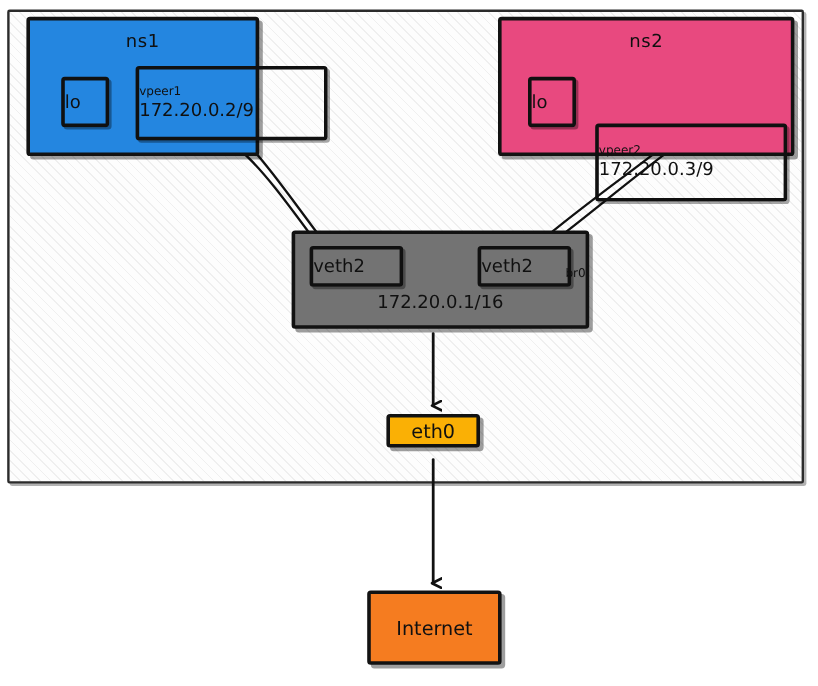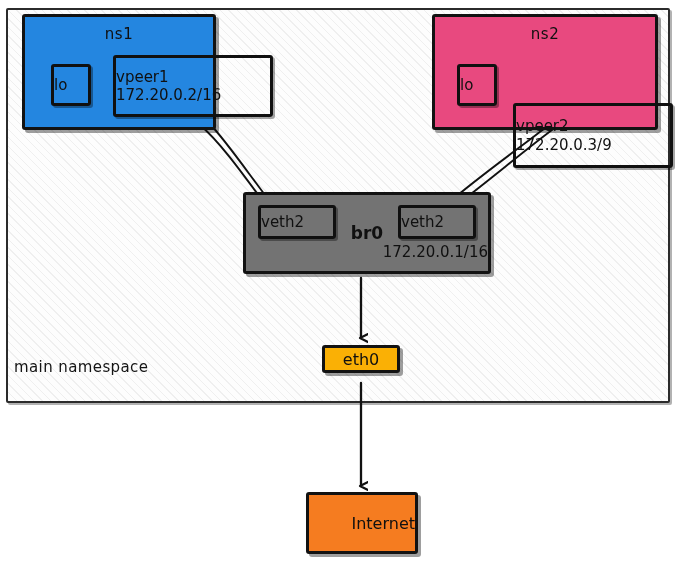--- a/index.html
+++ b/index.html
@@ -60,21 +60,21 @@
     box-shadow:2px 2px 0 rgba(0,0,0,0.35);
     display:flex;
     flex-direction:column;
     align-items:flex-start;
     justify-content:center;
     color:#101010;
   }
 
   
   .ns1{left:22px;top:14px;width:194px;height:116px;background:#2486E0;}
-  .ns2{left:432px;top:14px;width:226px;height:116px;background:#E8497F;}
+  .ns2{left:415px;top:14px;width:247px;height:116px;background:#E8497F;}
   .ns-title{
     margin-top:8px;
     font-size:15px;
     letter-spacing:.5px;
   }
   .lo-box{
     width:40px;height:42px;
     left:26px;top:47px;
     font-size:15px;
     background:transparent;
@@ -83,75 +83,73 @@
   .ns2 .lo-box{left:22px;top:47px;}
   .vpeer-box{
     left:88px;top:38px;
     width:162px;height:65px;
     background:transparent;
     font-size:15px;
     line-height:1.22;
   }
   .ns1 .vpeer-box{left:88px;top:38px;width:160px;height:62px;}
   .ns2 .vpeer-box{left:78px;top:38px;width:160px;height:65px;margin-top:48px;}
-  .vpeer-name{font-size:15px;}
+  .vpeer-name{font-size:10px;}
   .vpeer-ip{font-size:15px;}
 
   
   .br0{
     left:243px;top:192px;
     width:248px;height:82px;
     background:#737373;
   }
   .br0-title{
     position:absolute;
     left:0;right:0;top:28px;
+    text-align:right;
+    font-size:10px;
+  }
+  .br0-ip{
+    position:absolute;
+    left:0;right:0;top:48px;
     text-align:center;
-    font-size:17px;
-    font-weight:bold;
-  }
-  .br0-ip{
-    position:absolute;
-    left:0;right:0;top:48px;
-    text-align:right;
     font-size:15px;
   }
   .veth-left{left:12px;top:10px;width:78px;height:34px;background:transparent;font-size:15px;}
   .veth-right{right:12px;top:10px;width:78px;height:34px;background:transparent;font-size:15px;}
 
   
   .eth0{
     left:322px;top:345px;
     width:78px;height:28px;
     background:#FAB005;
     align-items:center;justify-content:center;
     font-size:16px;
   }
   .internet{
     left:306px;top:492px;
     width:112px;height:62px;
     background:#F57C20;
-    align-items:flex-end;justify-content:center;
+    align-items:center;justify-content:center;
     font-size:16px;
   }
 
   
   .wires{
     position:absolute;left:0;top:0;
     width:682px;height:572px;
     pointer-events:none;
   }
 </style>
 </head>
 <body>
 
 <div id="canvas">
 
   <div class="ns-main"></div>
-  <div class="ns-main-label">main namespace</div>
 
   <svg class="wires" viewBox="0 0 682 572" xmlns="http://www.w3.org/2000/svg">
     <defs>
       <marker id="arrowhead" markerWidth="10" markerHeight="10" refX="5" refY="7" orient="auto" markerUnits="userSpaceOnUse">
         <path d="M1,0 L5,8 L9,0" fill="none" stroke="#111" stroke-width="2.2" stroke-linecap="round" stroke-linejoin="round"></path>
       </marker>
     </defs>
 
     <g stroke="#111" stroke-width="1.9" fill="none" stroke-linecap="round">
       <path d="M200,125 C 218,140 240,170 262,200"></path>
@@ -172,21 +170,21 @@
     </g>
   </svg>
 
   <div class="box ns1">
     <div class="ns-title">ns1</div>
     <div class="inner-box lo-box">
       <span>lo</span>
     </div>
     <div class="inner-box vpeer-box">
       <span class="vpeer-name">vpeer1</span>
-      <span class="vpeer-ip">172.20.0.2/16</span>
+      <span class="vpeer-ip">172.20.0.2/9</span>
     </div>
   </div>
 
   <div class="box ns2">
     <div class="ns-title">ns2</div>
     <div class="inner-box lo-box">
       <span>lo</span>
     </div>
     <div class="inner-box vpeer-box">
       <span class="vpeer-name">vpeer2</span>

